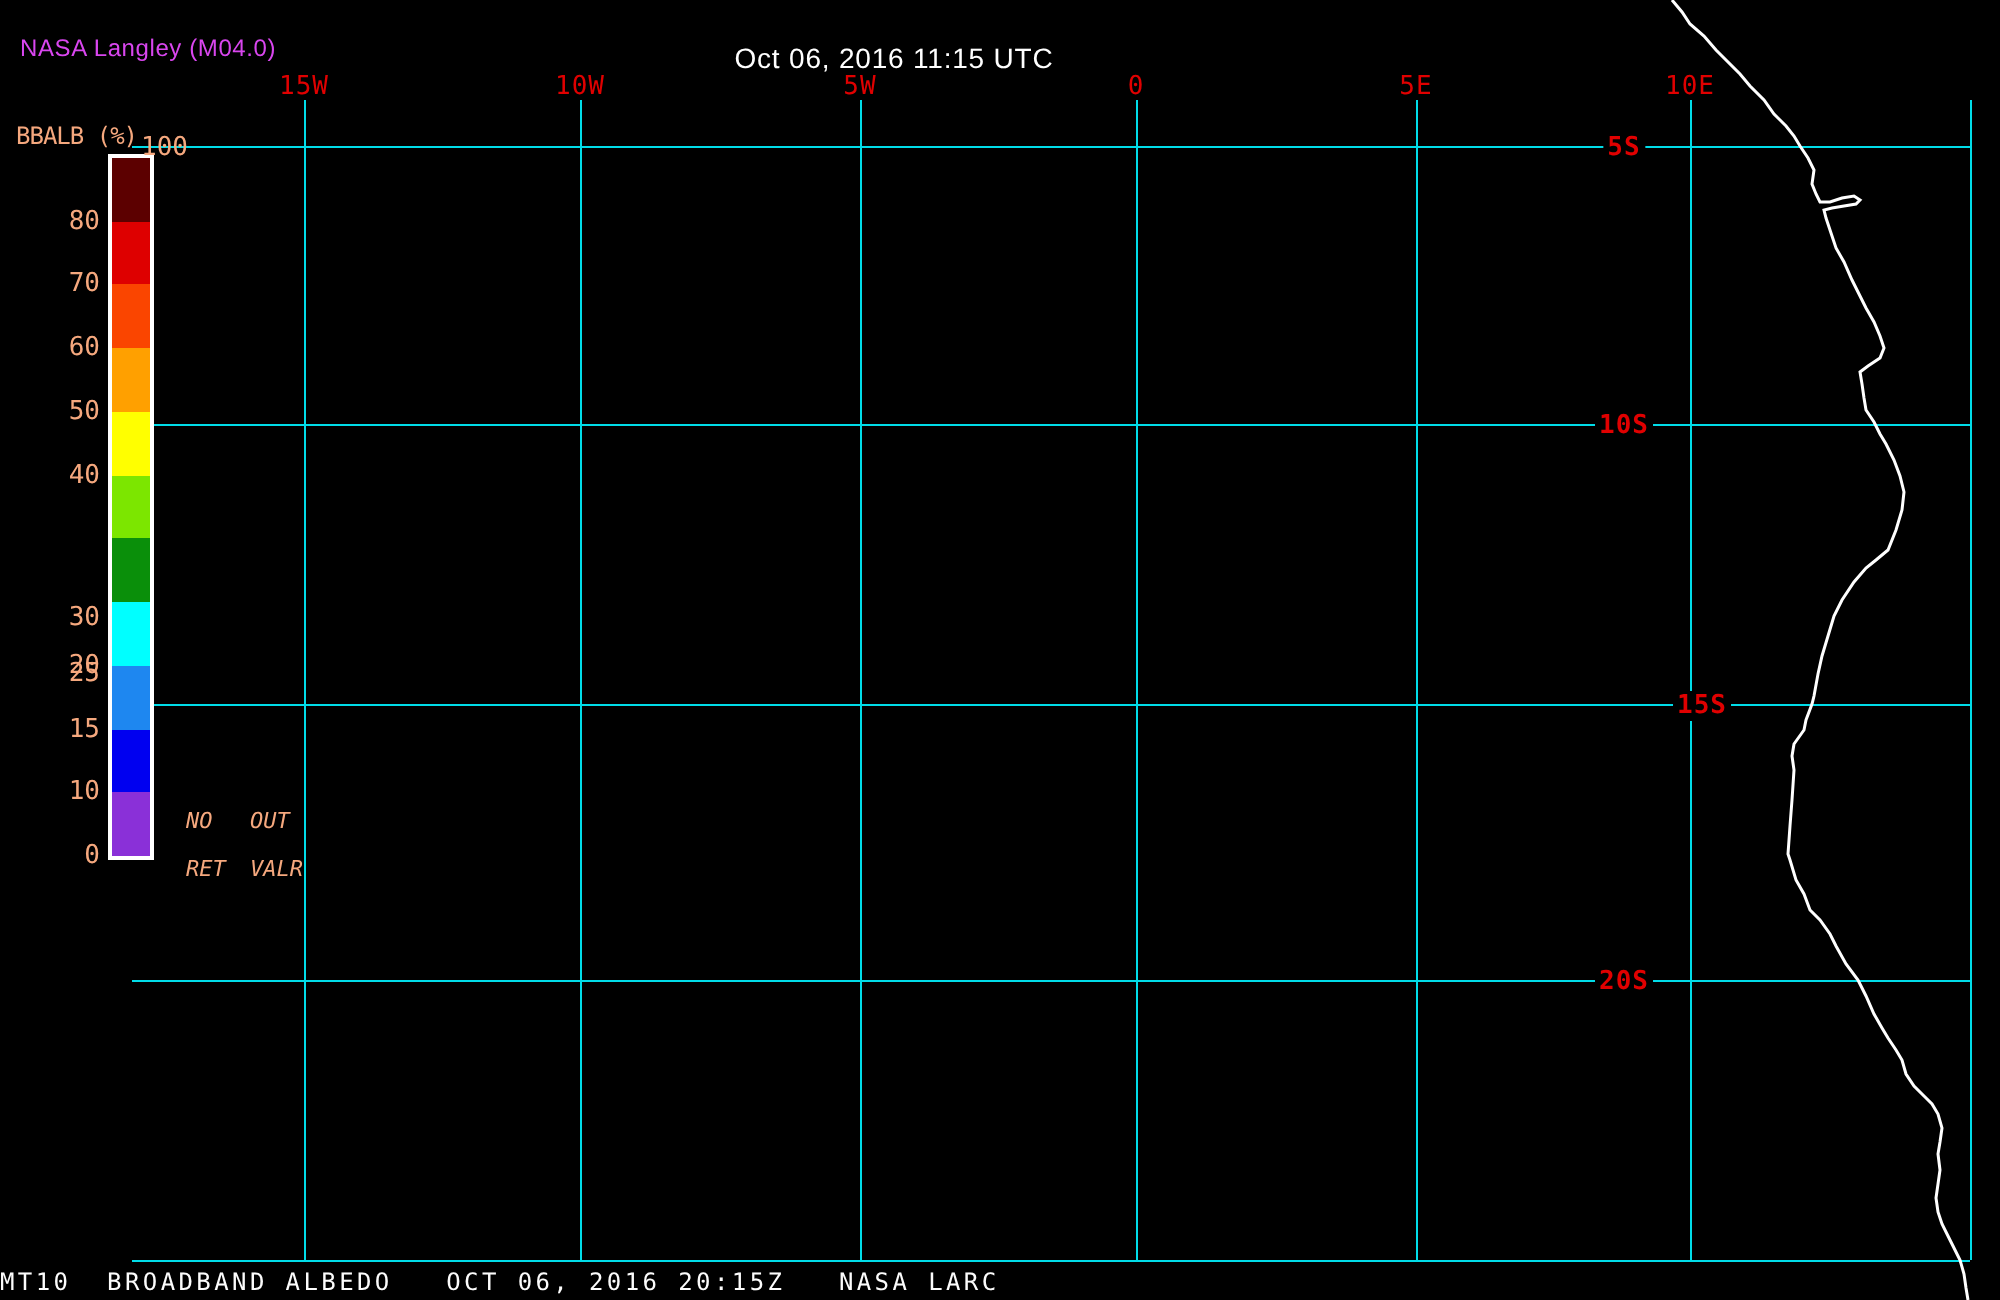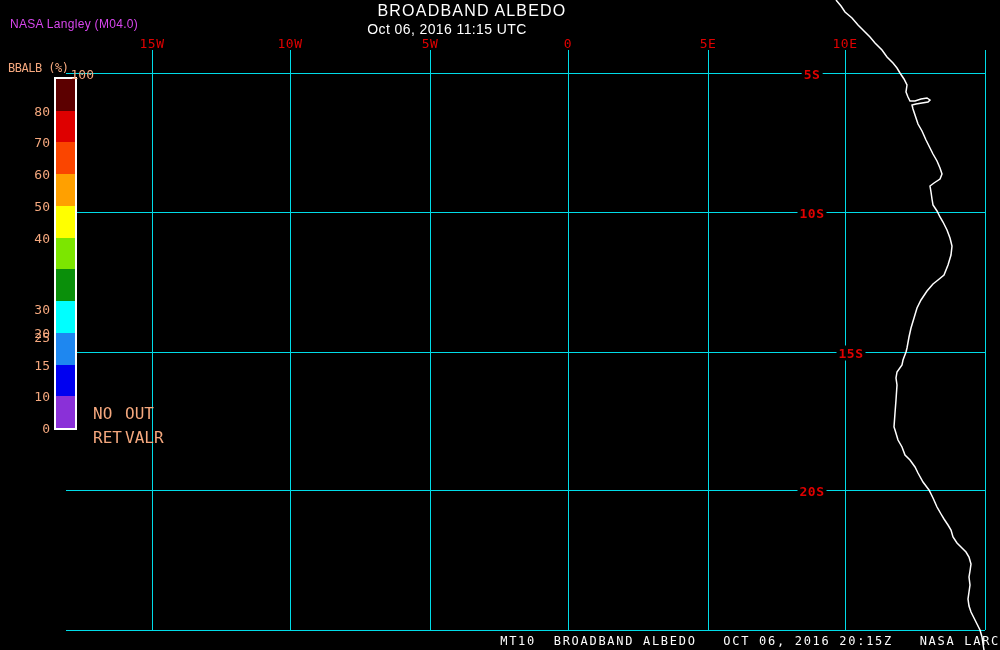--- a/index.html
+++ b/index.html
@@ -31,21 +31,21 @@
     position:absolute; left:54px; top:77px; width:23px; height:353px;
     background:#ffffff; padding:2px; box-sizing:border-box;
     display:flex; flex-direction:column; z-index:3;
   }
   .cbar-seg{flex:1 1 auto;}
   .cbar-tick{
     position:absolute; left:0; width:50px; text-align:right;
     font-size:13px; transform:translateY(-50%); z-index:3; white-space:nowrap;
   }
   .flag-label{
-    position:absolute; font-size:16px; z-index:3; white-space:nowrap;
+    position:absolute; font-size:11px; z-index:3; white-space:nowrap;font-style:italic;
   }
   
   .vline{position:absolute; width:1px; top:50px; height:580px; z-index:1;}
   .hline{position:absolute; height:1px; left:66px; width:919px; z-index:1;}
   .lon-label{
     position:absolute; top:36px; transform:translateX(-50%);
     font-size:13px; font-weight:normal; letter-spacing:0.5px; z-index:2; white-space:nowrap;
   }
   .lat-label{
     position:absolute; left:812px; transform:translate(-50%,-50%);
@@ -53,31 +53,30 @@
     background:#000; padding:0 2px; white-space:nowrap;
   }
   
   #coast-svg{position:absolute; left:0; top:0; z-index:5;}
   
   #footer-bar{
     position:absolute; left:0; top:631px; width:1000px; height:19px;
     background:#000; z-index:4;
   }
   #footer-text{
-    position:absolute; left:0; top:3px; width:100%; text-align:right;
+    position:absolute; left:0; top:3px; width:100%; text-align:left;
     font-size:12px; letter-spacing:1.7px; white-space:pre; color:#fcfcfc;
   }
 </style>
 </head>
 <body>
 
 <div id="screen">
 
   <div id="source-label" style="color: #d946ef;">NASA Langley (M04.0)</div>
-  <div id="page-title">BROADBAND ALBEDO</div>
   <div id="timestamp">Oct 06, 2016 11:15 UTC</div>
 
   <div id="colorbar-label" style="color: rgb(245, 168, 126);">BBALB (%)</div>
   <div id="colorbar">
       <div class="cbar-seg" style="background: rgb(92, 0, 0);"></div>
       <div class="cbar-seg" style="background: rgb(222, 0, 0);"></div>
       <div class="cbar-seg" style="background: rgb(250, 69, 0);"></div>
       <div class="cbar-seg" style="background: rgb(255, 160, 0);"></div>
       <div class="cbar-seg" style="background: rgb(255, 255, 0);"></div>
       <div class="cbar-seg" style="background: rgb(124, 230, 0);"></div>

